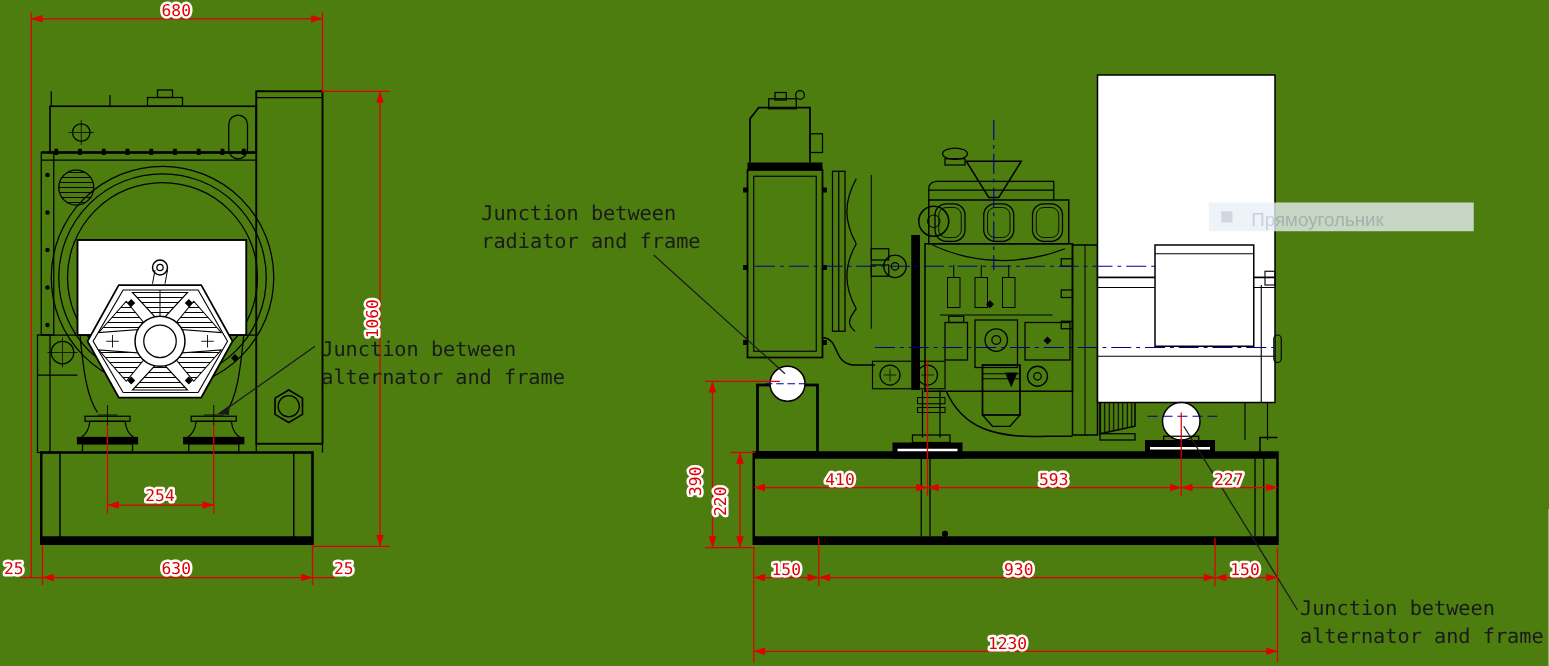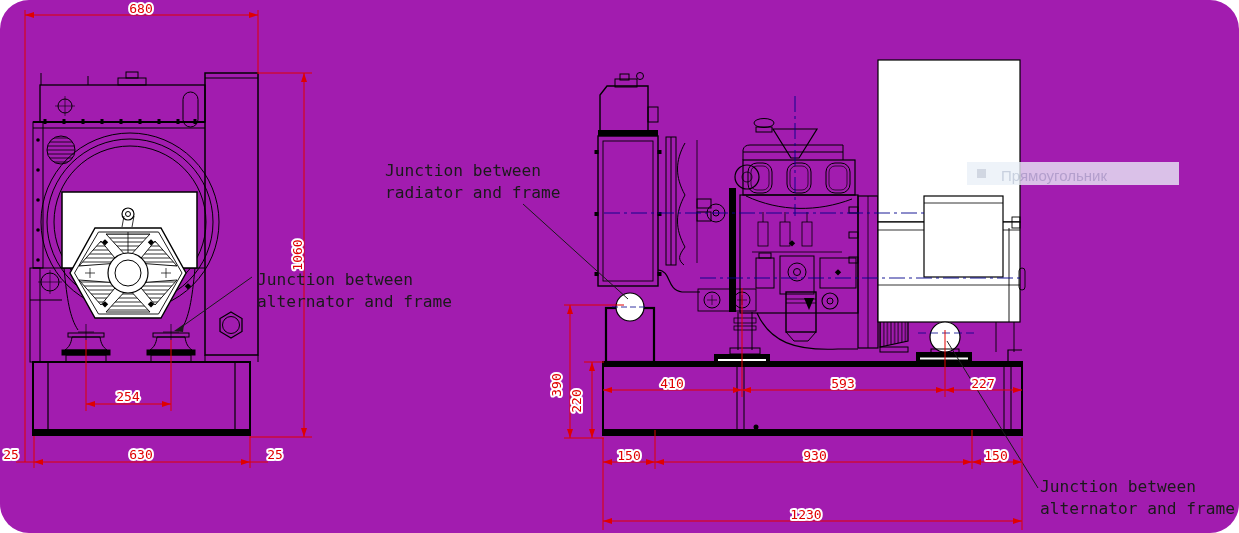--- a/index.html
+++ b/index.html
@@ -1,17 +1,17 @@
 <!DOCTYPE html>
 <html><head>
 <meta charset="utf-8">
 <style>
   html,body{margin:0;padding:0;background:#fff;}
-  .stage{position:relative;width:1239px;height:533px;background:#a21caf;overflow:hidden;
-         font-family:"DejaVu Sans Mono", monospace;border-radius:29px;}
+  .stage{position:relative;width:1239px;height:533px;background:#4d7c0f;overflow:hidden;
+         font-family:"DejaVu Sans Mono", monospace;}
   svg{display:block;}
   .dimtxt{fill:#e00000;font-family:"DejaVu Sans Mono",monospace;font-size:13px;
           paint-order:stroke;stroke:#ffffff;stroke-width:4px;stroke-linejoin:round;}
   .anntxt{fill:#1a1a1a;font-family:"DejaVu Sans Mono",monospace;font-size:16.2px;}
   .tiptxt{fill:#b9c4d6;font-family:"Liberation Sans",sans-serif;font-size:15px;}
 </style>
 </head>
 <body>
 
 <div class="stage">

